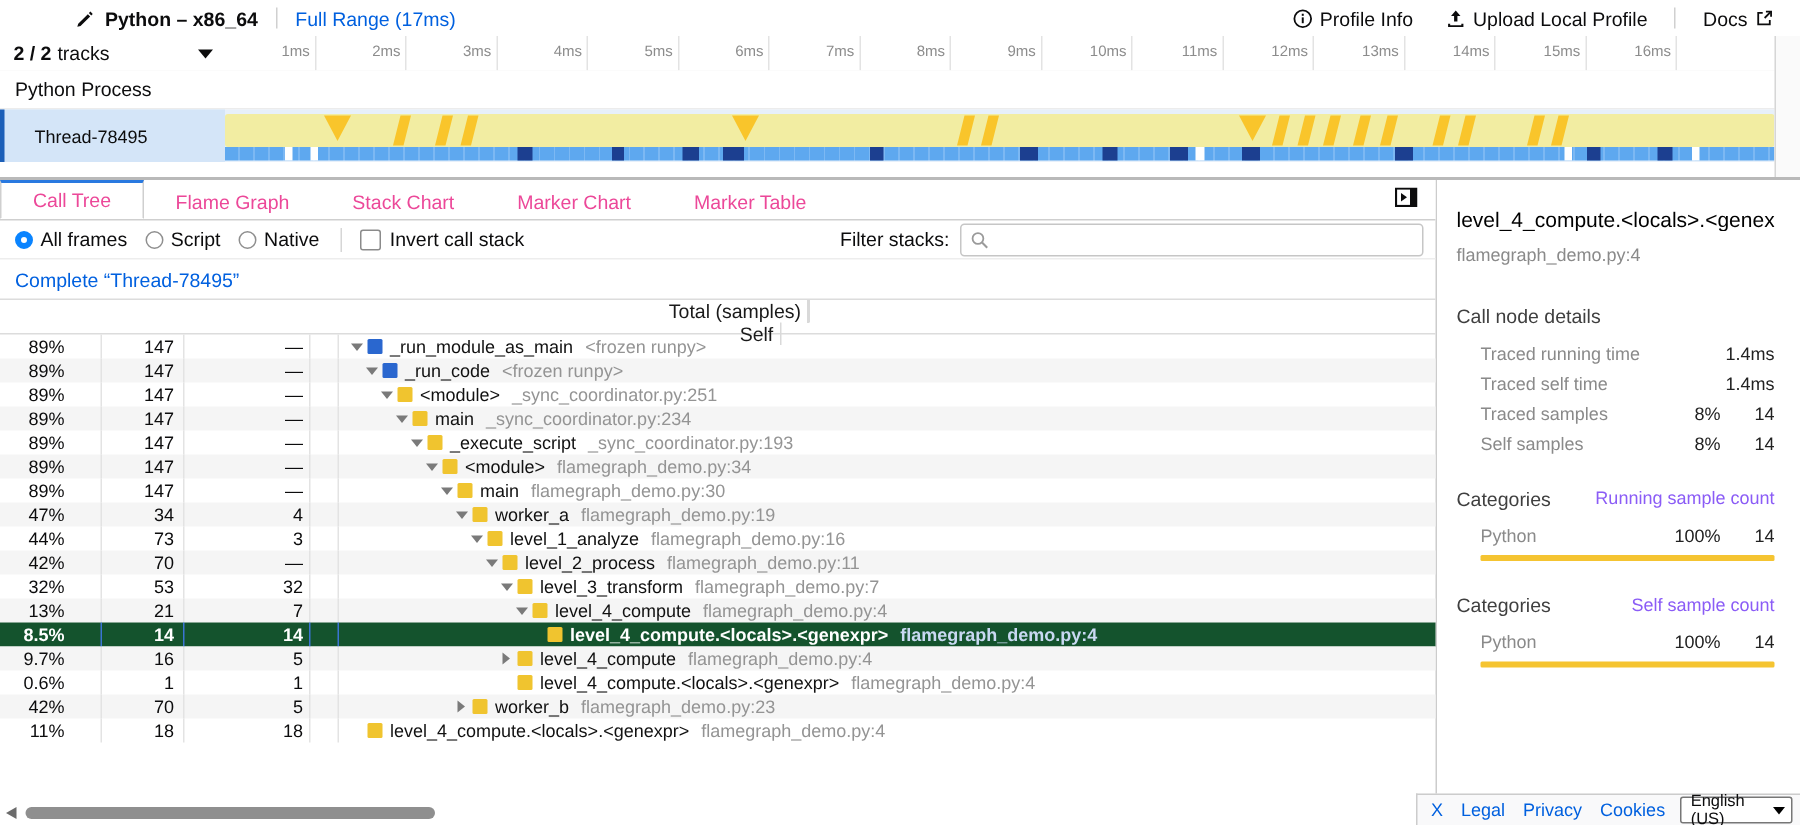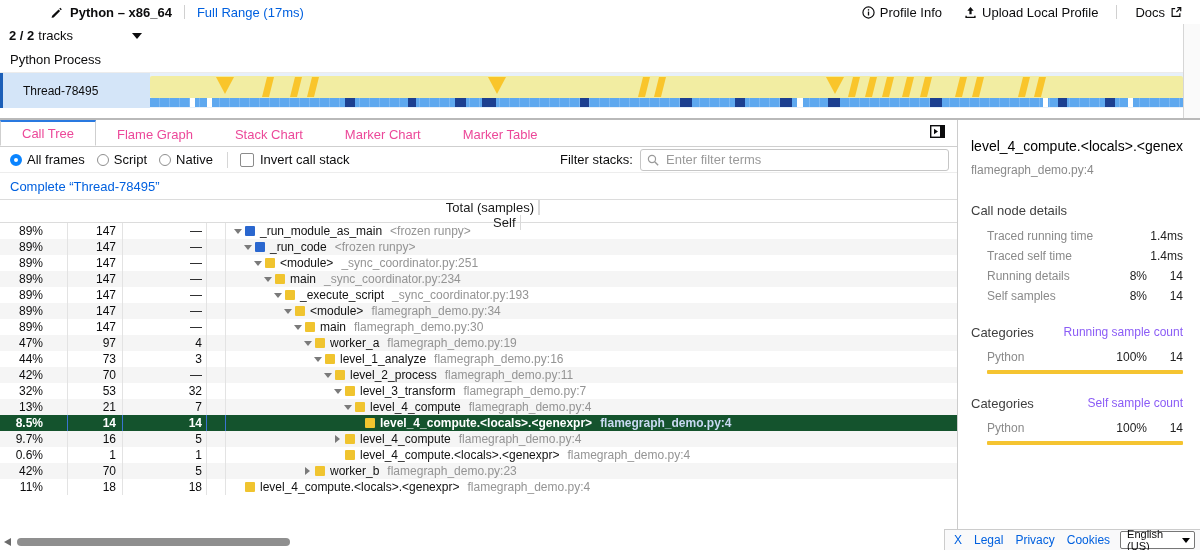--- a/index.html
+++ b/index.html
@@ -155,20 +155,38 @@
     </div>
   </header>
 
   <div id="timeline">
     <div id="ruler-row">
       <div id="tracks-selector">
         <span class="bold">2 / 2</span>
         <span class="word">tracks</span>
         <span class="dd-arrow"></span>
       </div>
+      <div id="ruler">
+          <div class="ruler-cell">1ms</div>
+          <div class="ruler-cell">2ms</div>
+          <div class="ruler-cell">3ms</div>
+          <div class="ruler-cell">4ms</div>
+          <div class="ruler-cell">5ms</div>
+          <div class="ruler-cell">6ms</div>
+          <div class="ruler-cell">7ms</div>
+          <div class="ruler-cell">8ms</div>
+          <div class="ruler-cell">9ms</div>
+          <div class="ruler-cell">10ms</div>
+          <div class="ruler-cell">11ms</div>
+          <div class="ruler-cell">12ms</div>
+          <div class="ruler-cell">13ms</div>
+          <div class="ruler-cell">14ms</div>
+          <div class="ruler-cell">15ms</div>
+          <div class="ruler-cell">16ms</div>
+        </div>
     </div>
     <div id="process-row">
       <span>Python Process</span>
     </div>
     <div id="thread-row">
       <div id="thread-label">
         <span>Thread-78495</span>
       </div>
       <div id="thread-graph">
         <svg id="graph-activity" width="1033" height="35" viewBox="0 0 1033 35">
@@ -250,21 +268,20 @@
       <span class="tsep"></span>
       <span class="checkbox"></span>
       <span>Invert call stack</span>
       <span id="filter-wrap">
         <span>Filter stacks:</span>
         <span id="filter-input">
           <svg width="12" height="12" viewBox="0 0 14 14">
               <circle cx="5.8" cy="5.8" r="4.2" fill="none" stroke="#9a9a9a" stroke-width="1.4"></circle>
               <path d="M9 9 L13 13" stroke="#9a9a9a" stroke-width="1.6"></path>
             </svg>
-          <input type="text" placeholder="Enter filter terms" style="">
         </span>
       </span>
     </div>
 
     <div id="range-row">
       <span class="link">Complete “Thread-78495”</span>
     </div>
 
     <div id="table-header">
       <span class="hc total">Total (samples)</span>
@@ -366,21 +383,21 @@
             <span class="exp">
               <span class="tri-down"></span>
             </span>
             <span class="sq yellow"></span>
             <span class="fname">main</span>
             <span class="floc">flamegraph_demo.py:30</span>
           </div>
         </div>
         <div class="row even">
           <span class="c pct">47%</span>
-          <span class="c cnt">97</span>
+          <span class="c cnt">34</span>
           <span class="c self">4</span>
           <span class="c gut"></span>
           <div class="tree" style="padding-left: 77px;">
             <span class="exp">
               <span class="tri-down"></span>
             </span>
             <span class="sq yellow"></span>
             <span class="fname">worker_a</span>
             <span class="floc">flamegraph_demo.py:19</span>
           </div>
@@ -528,21 +545,21 @@
           <span class="lab">Traced running time</span>
           <span class="pct"></span>
           <span class="val">1.4ms</span>
         </div>
         <div class="sb-row">
           <span class="lab">Traced self time</span>
           <span class="pct"></span>
           <span class="val">1.4ms</span>
         </div>
         <div class="sb-row">
-          <span class="lab">Running details</span>
+          <span class="lab">Traced samples</span>
           <span class="pct">8%</span>
           <span class="val">14</span>
         </div>
         <div class="sb-row">
           <span class="lab">Self samples</span>
           <span class="pct">8%</span>
           <span class="val">14</span>
         </div>
       </div>
     <div id="sb-cats">

